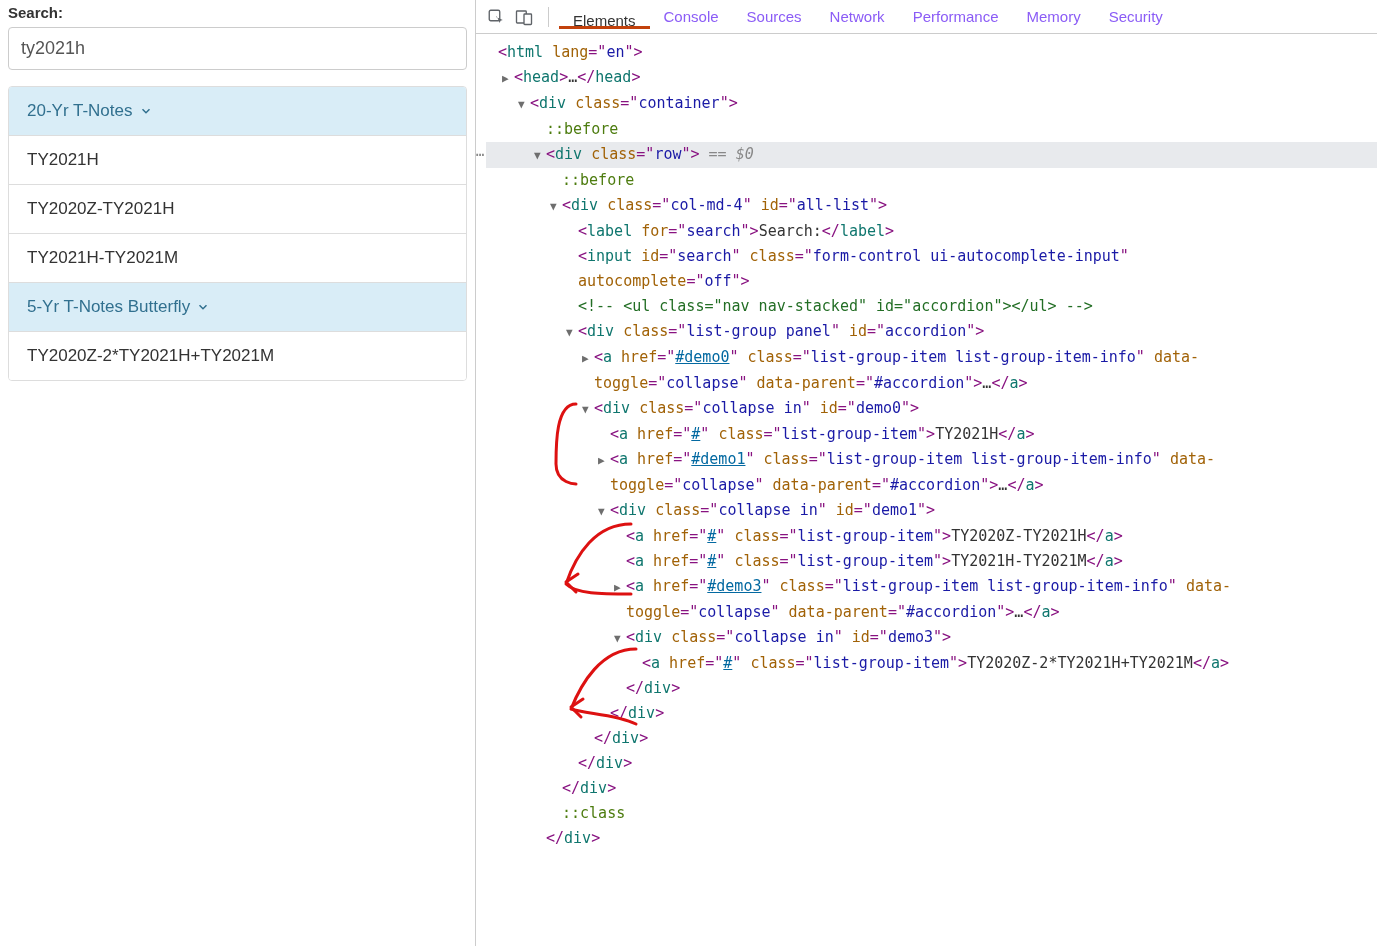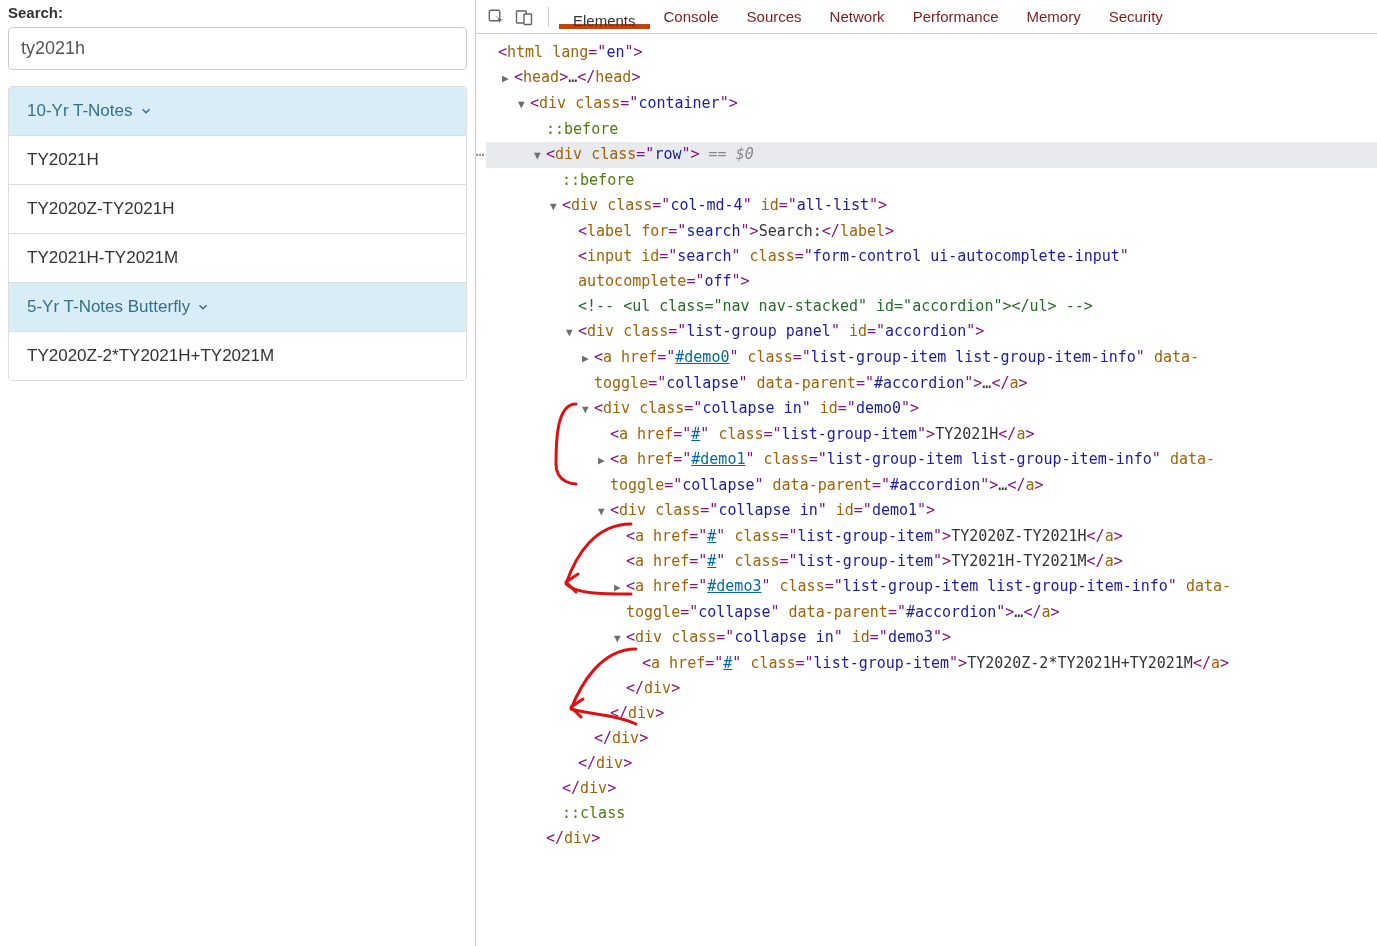--- a/index.html
+++ b/index.html
@@ -86,26 +86,26 @@
     width: 1px;
     height: 20px;
     background: #ccc;
     margin: 0 10px;
   }
   .dt-tab {
     padding: 0 14px;
     height: 34px;
     line-height: 34px;
     cursor: pointer;
-    color: #7f1d1d;
+    color: #8b5cf6;
     font-size: 15px;
   }
   .dt-tab.active {
     color: #333;
-    border-bottom: 5px solid #c2410c;
+    border-bottom: 3px solid #c2410c;
     height: 24px;
     line-height: 31px;
   }
   .dom-tree {
     flex: 1;
     font-family: Consolas, Menlo, monospace;
     font-size: 15px;
     line-height: 25px;
     padding: 6px 0 6px 10px;
     white-space: nowrap;
@@ -130,21 +130,21 @@
     margin-right: 2px;
     color: #6e6e6e;
     font-size: 11px;
     cursor: pointer;
   }
   .tri.open::before { content: "▼"; }
   .tri.closed::before { content: "▶"; }
   .tri.none::before { content: ""; }
 
   .punct { color: #881280; } 
-  .tag { color: #a16207; }   
+  .tag { color: #0f766e; }   
   .attr { color: #a16207; }
   .val { color: #1a1aa6; }
   .txt { color: #333; }
   .com { color: #236e25; }  
   .gray { color: #888; font-style: italic; }
   .link { color: #0369a1; text-decoration: underline; }
   .pseudo { color: #4d7c0f; }
   .hl-row {
     background: #e8eaed;
   }
@@ -165,21 +165,21 @@
   }
 </style>
 </head>
 <body>
 
 <div class="left-pane">
   <label class="search-label">Search:</label>
   <input class="search-input" type="text" value="ty2021h" style="">
   <div class="list-group">
     <div class="list-group-item info">
-      <span>10-Yr T-Notes</span>
+      <span>20-Yr T-Notes</span>
       <span class="chev">
         <svg width="14" height="14" viewBox="0 0 24 24">
             <path d="M6 9l6 6 6-6" fill="none" stroke="#31708f" stroke-width="2.5"></path>
           </svg>
       </span>
     </div>
     <div class="list-group-item">
       <span>TY2021H</span>
     </div>
     <div class="list-group-item">

